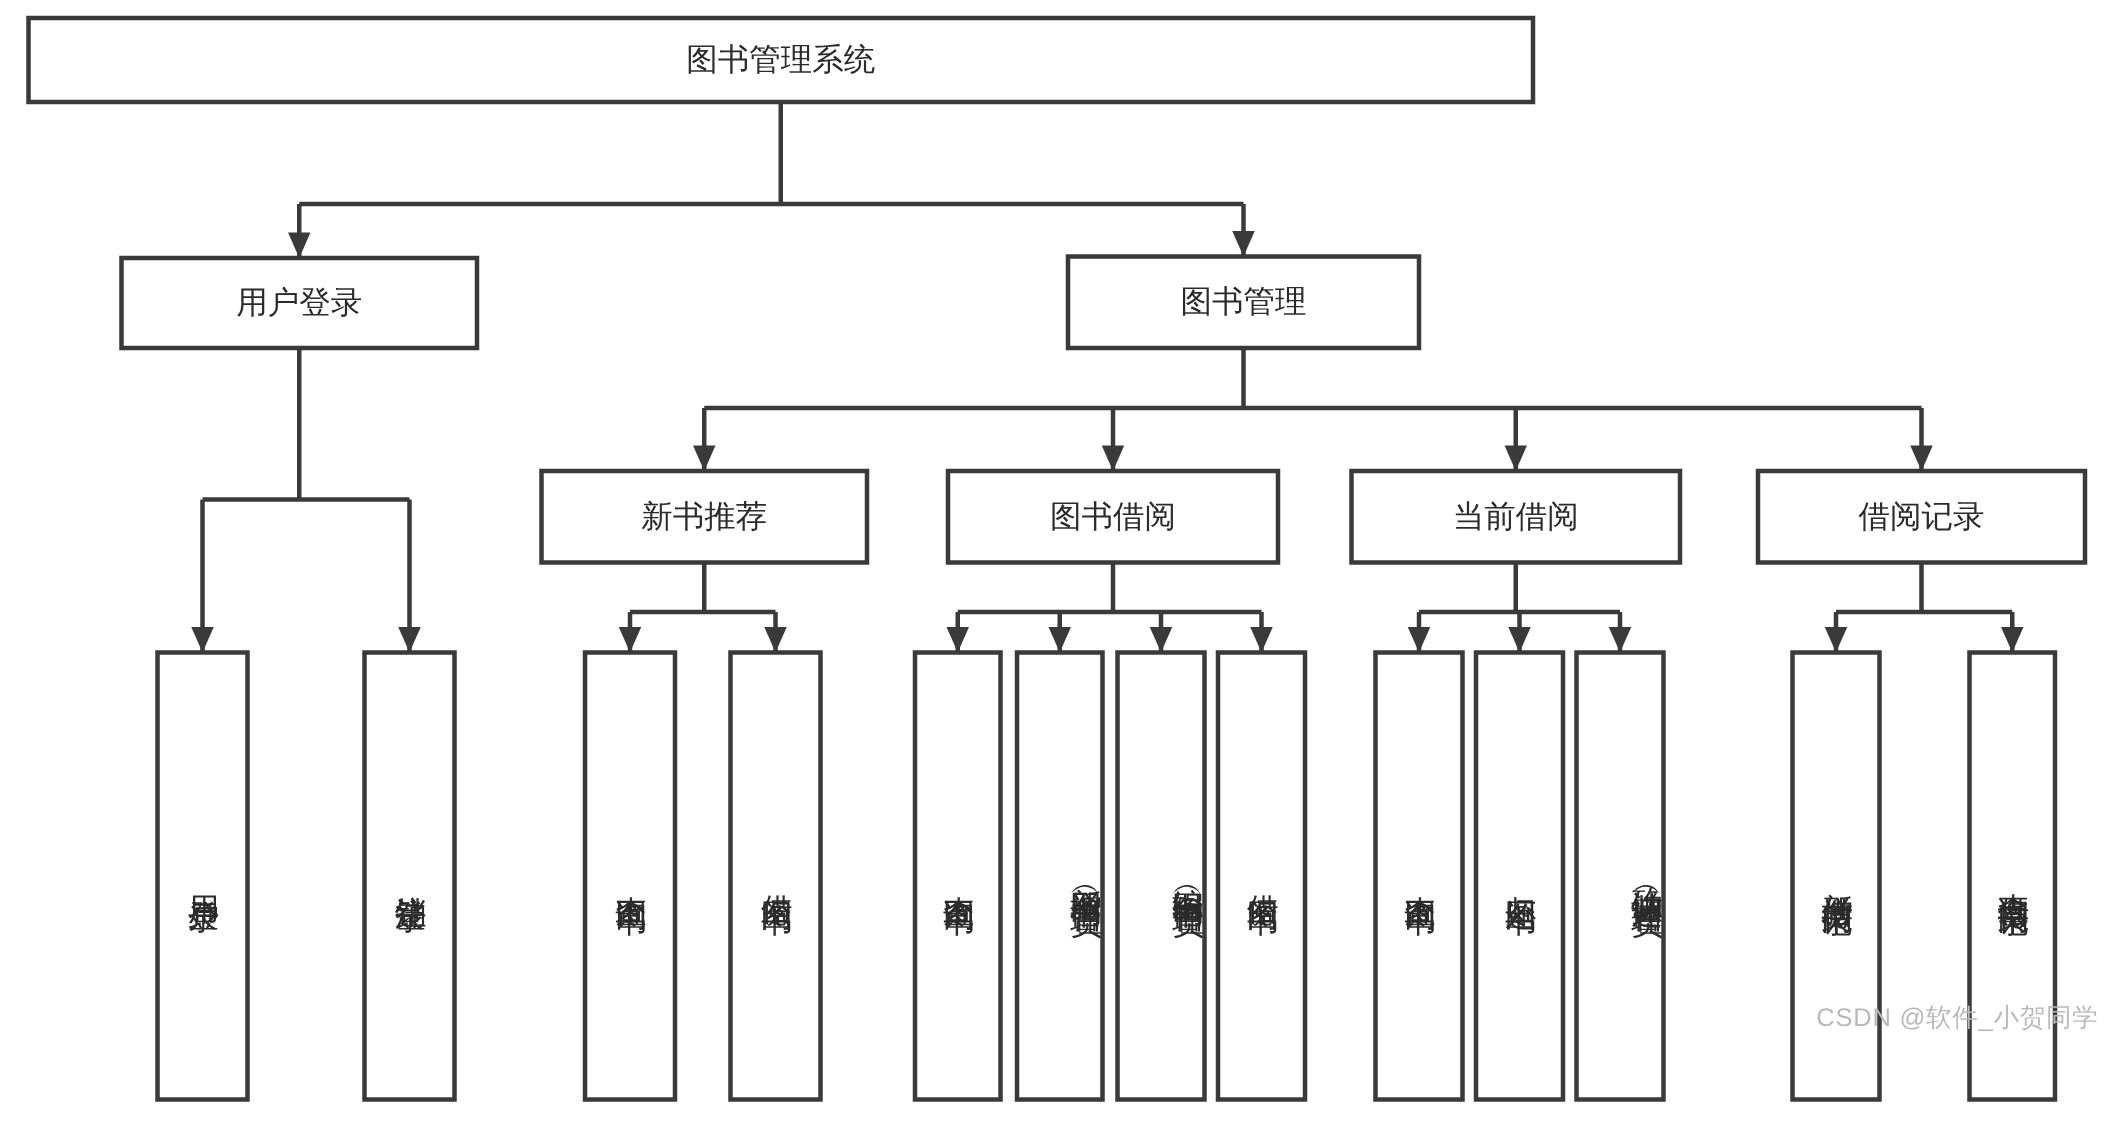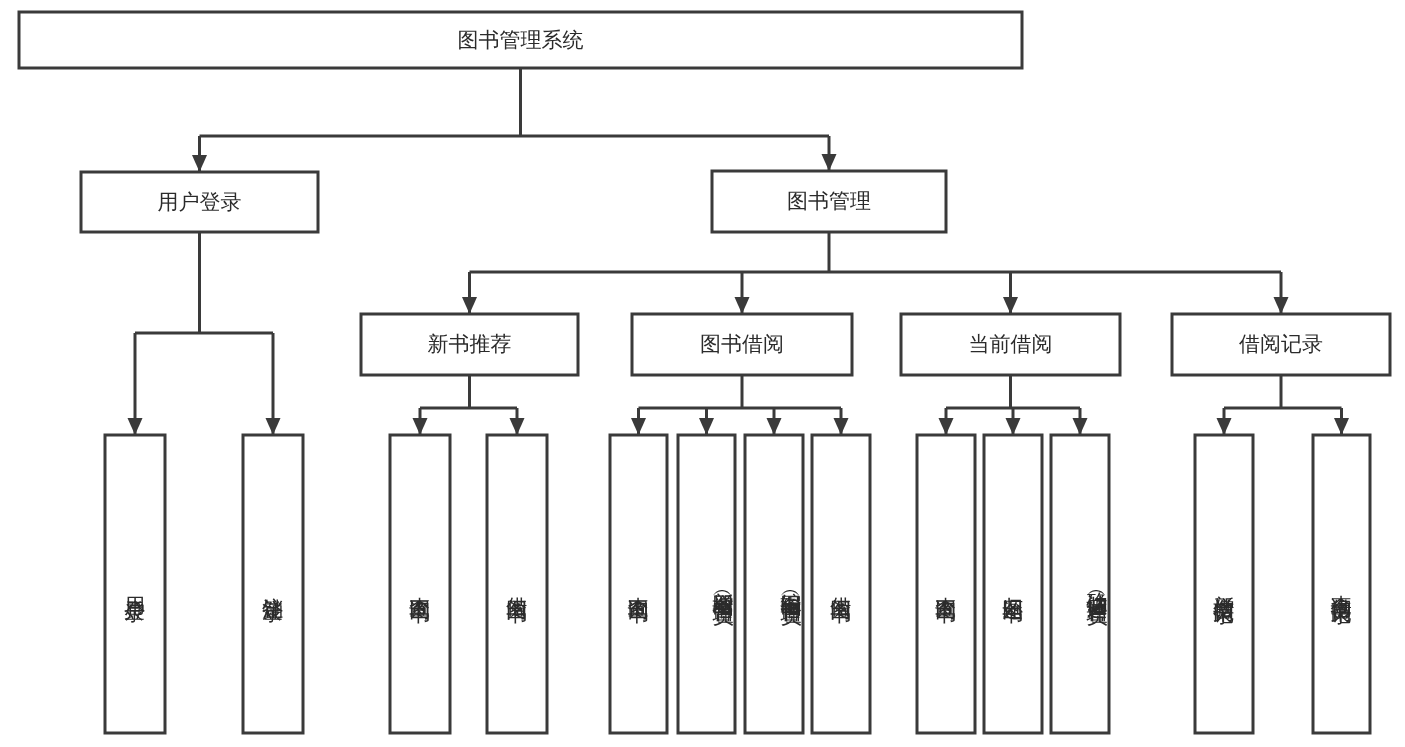--- a/index.html
+++ b/index.html
@@ -221,13 +221,14 @@
       <div class="leaf-label" style="left: 678px; top: 443px; width: 57px; height: 282px;">新增图书（管理员）</div>
       <div class="leaf-label" style="left: 745px; top: 443px; width: 58px; height: 282px;">编辑图书（管理员）</div>
       <div class="leaf-label center-start" style="left: 812px; top: 443px; width: 58px; height: 282px;">借阅图书</div>
       <div class="leaf-label center-start" style="left: 917px; top: 443px; width: 58px; height: 282px;">查询图书</div>
       <div class="leaf-label center-start" style="left: 984px; top: 443px; width: 58px; height: 282px;">归还图书</div>
       <div class="leaf-label" style="left: 1051px; top: 443px; width: 58px; height: 282px;">确认归还（管理员）</div>
       <div class="leaf-label center-start" style="left: 1195px; top: 443px; width: 58px; height: 282px;">新增借阅记录</div>
       <div class="leaf-label center-start" style="left: 1313px; top: 443px; width: 57px; height: 282px;">查询借阅记录</div>
     </div>
 
+  <div id="watermark">CSDN @软件_小贺同学</div>
 </div>
 
 </body></html>

